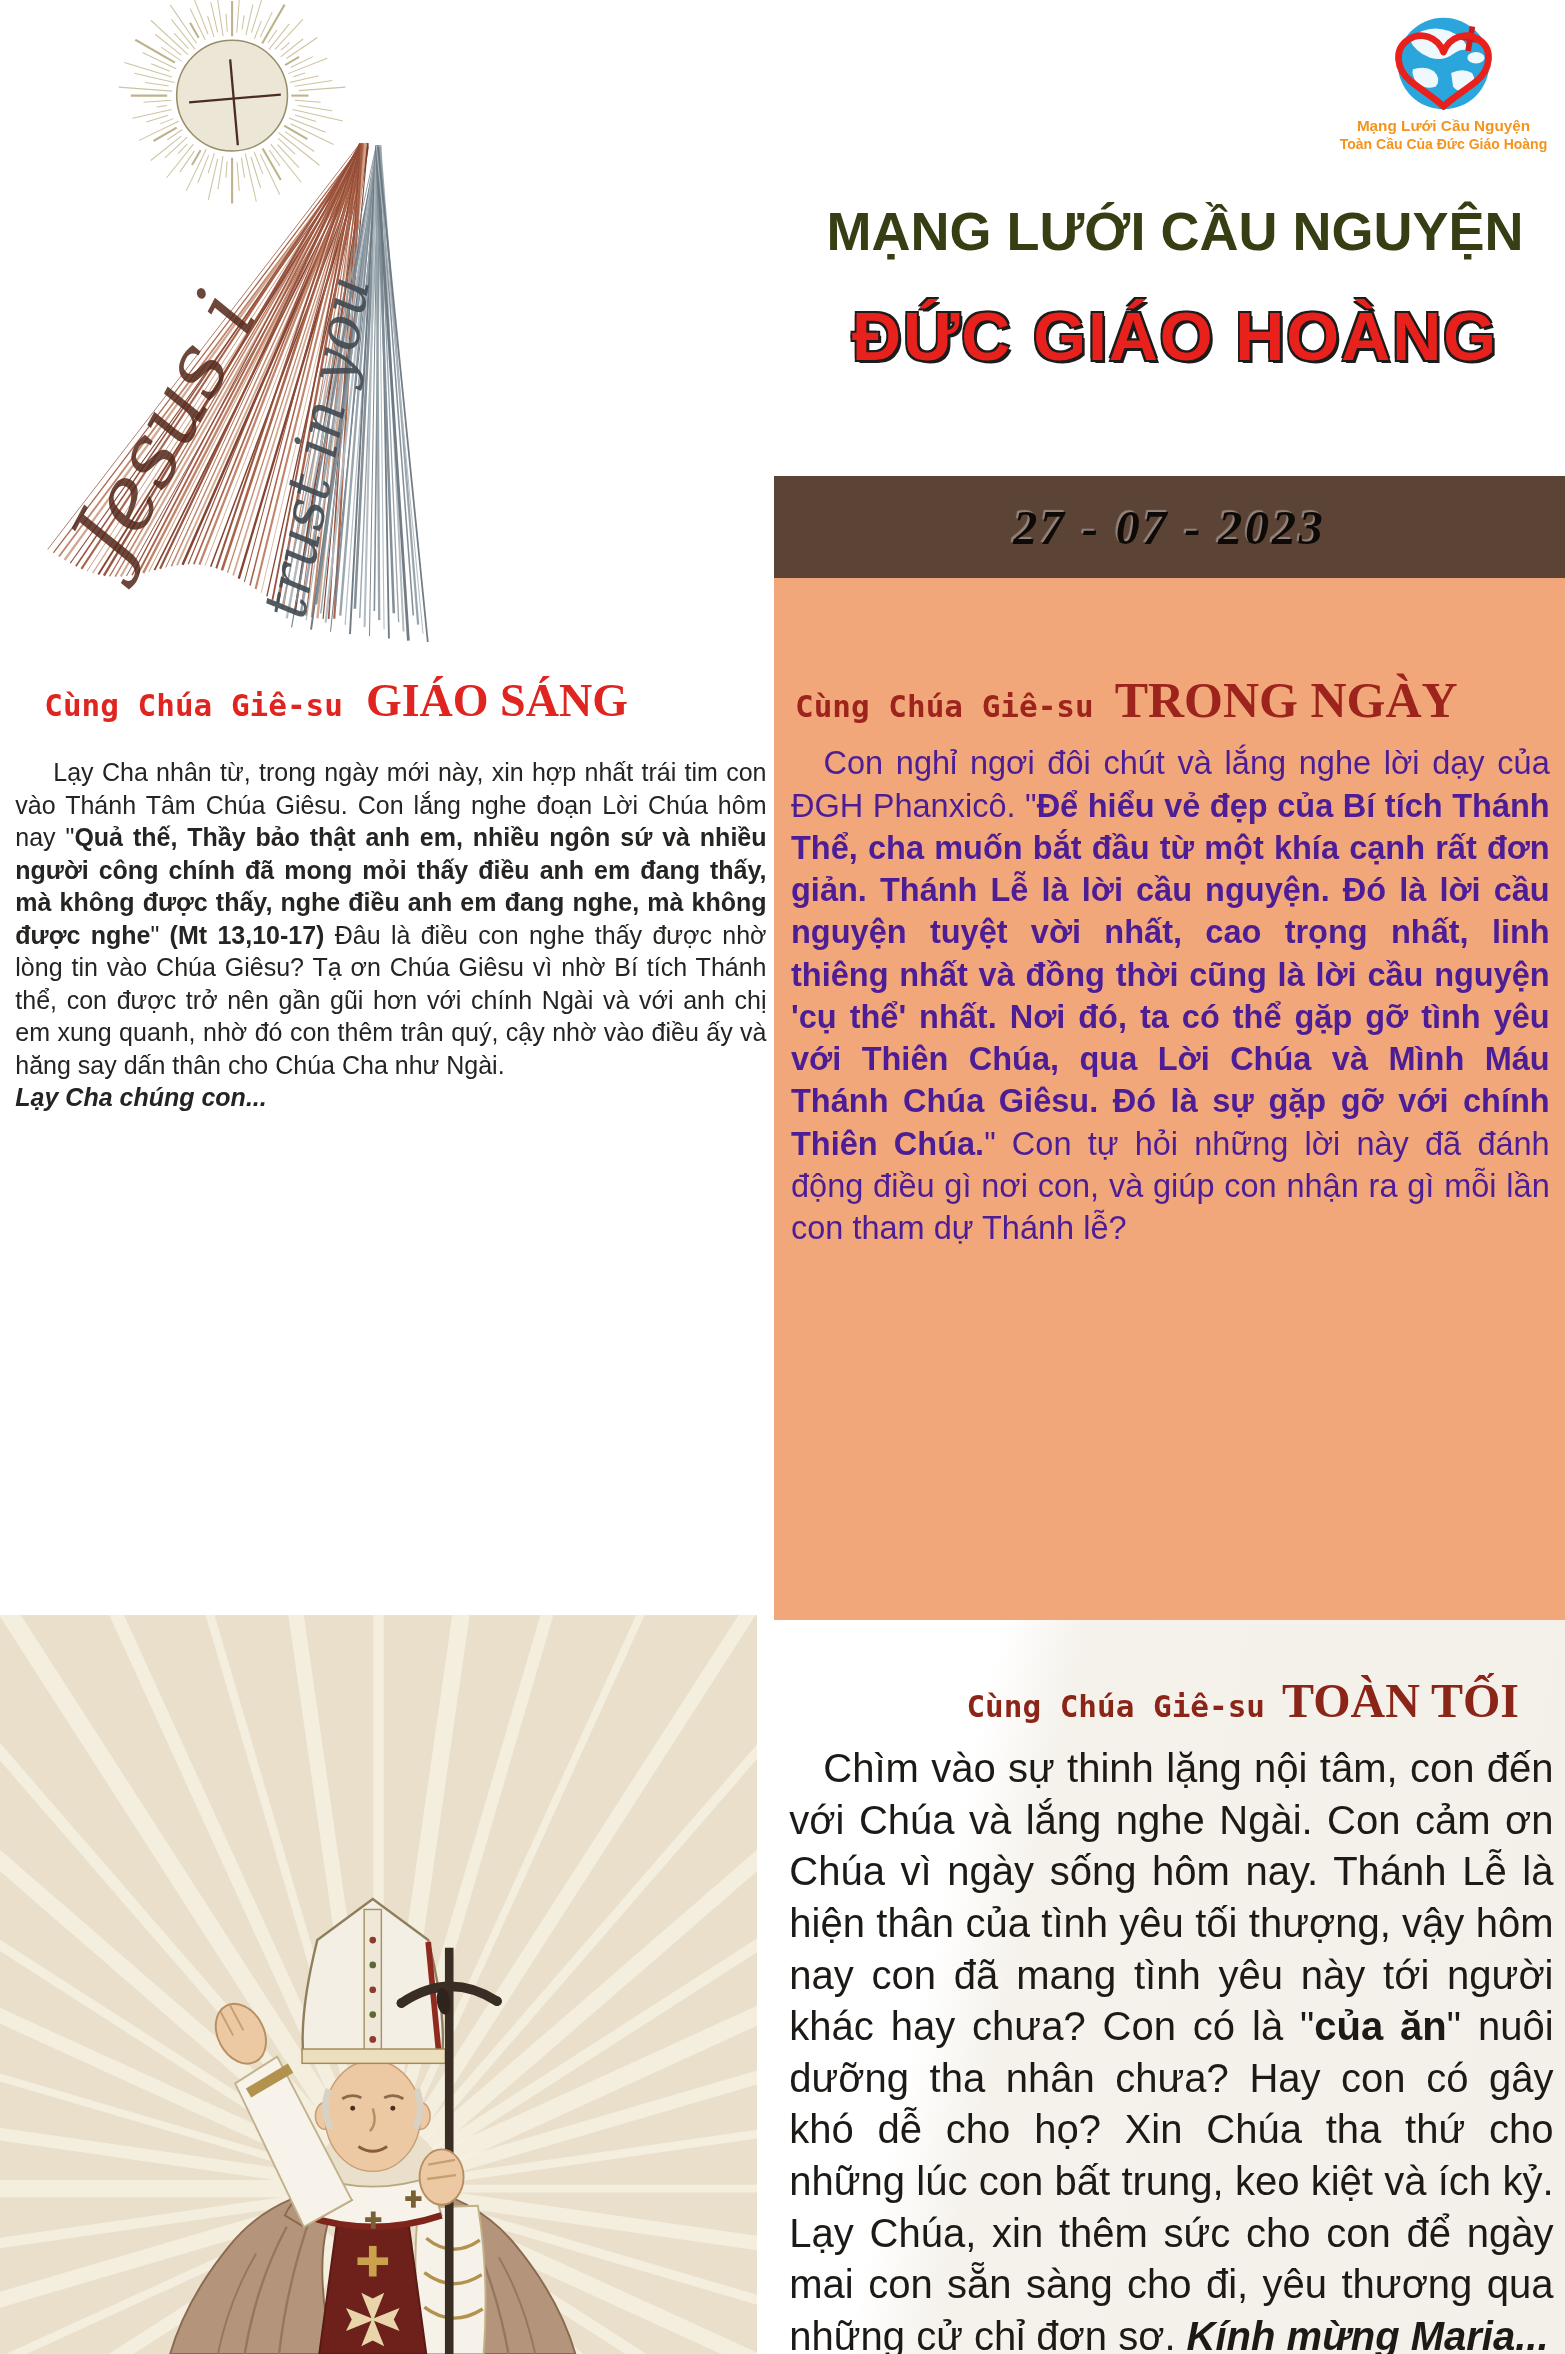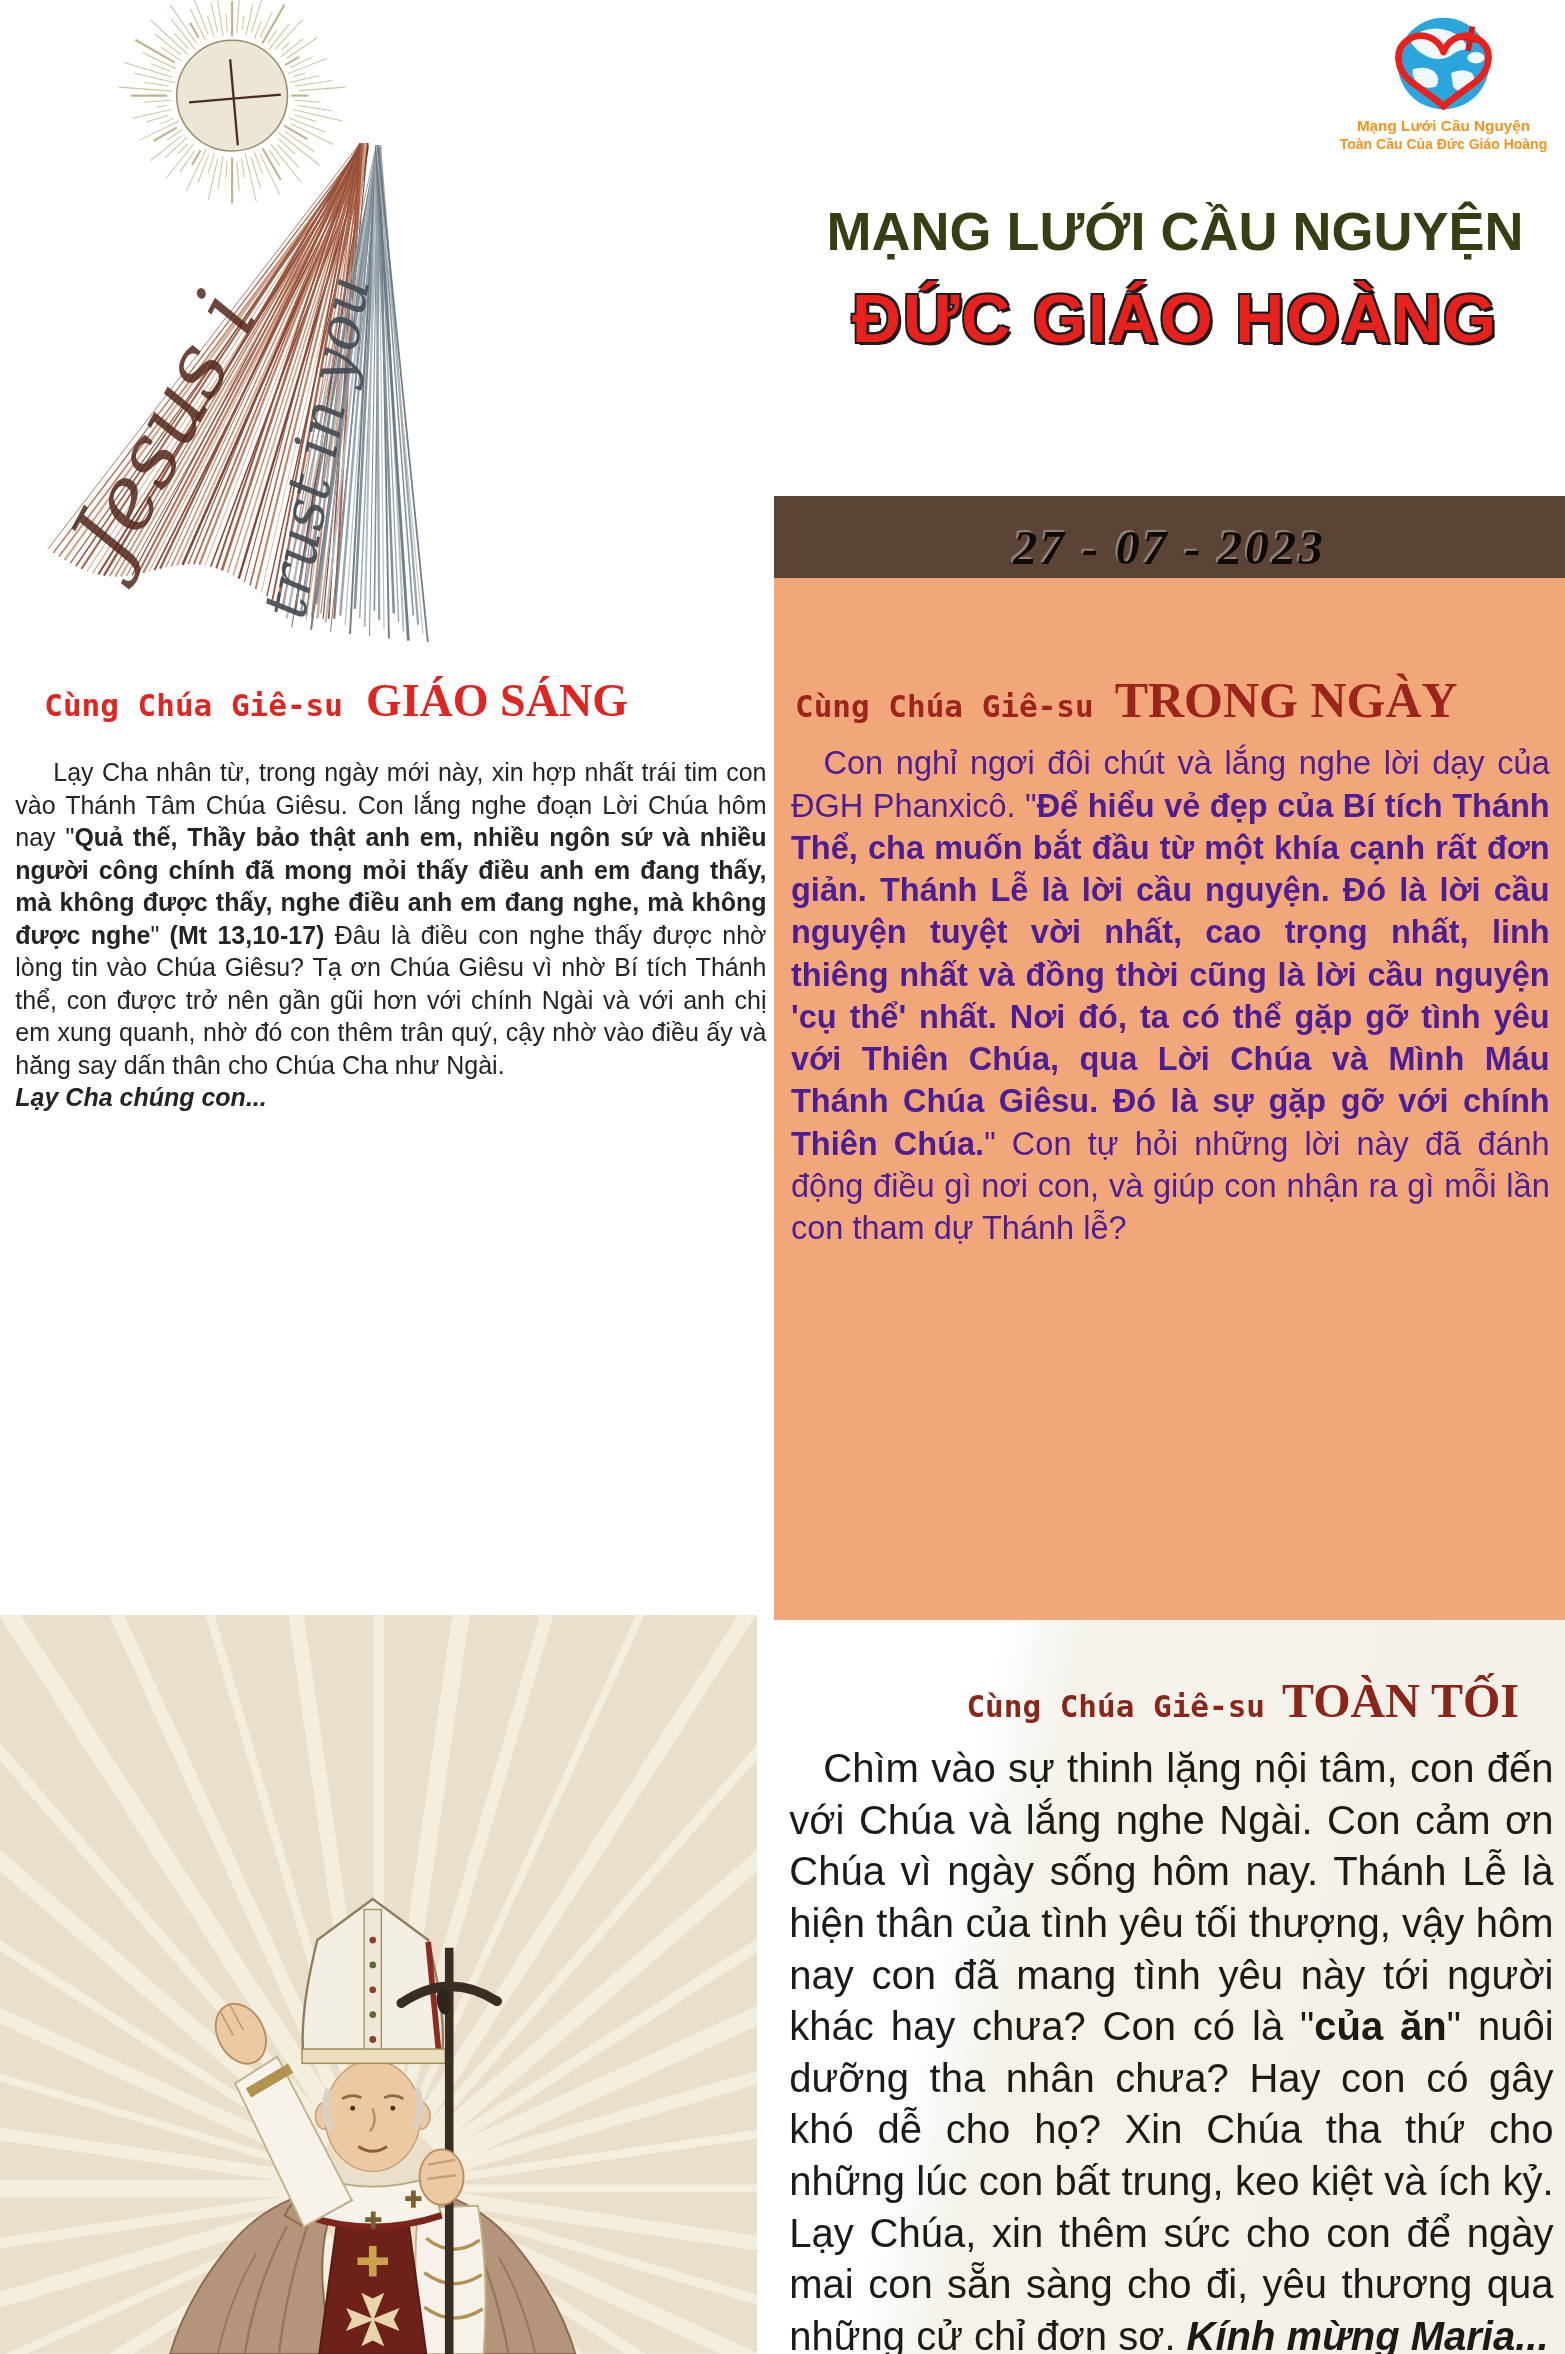--- a/index.html
+++ b/index.html
@@ -14,26 +14,26 @@
   .logo { left:1325px; top:9.6px; width:237px; text-align:center; }
   .logo svg { display:block; margin:0 auto; }
   .logo-line { font-weight:700; color:var(--logo-orange,#f5941d); line-height:1.2; }
   .logo-line1 { font-size:15.3px; }
   .logo-line2 { font-size:14px; margin-top:1px; }
 
   
   .title-block { left:784px; top:197px; width:782px; text-align:center; }
   .title-line { font-weight:700; font-size:54px; line-height:1.27;
     color:var(--title-green,#363f14); }
-  .title-line3 { margin-top:13px; font-weight:700; font-size:68px; letter-spacing:1.9px;
+  .title-line3 { margin-top:31px; font-weight:700; font-size:68px; letter-spacing:1.9px;
     color:var(--bright-red,#e8211d);
     text-shadow:2.9px 2.9px 0 #1c1c1c, -1.9px -1.9px 0 #1c1c1c, 1.9px -1.9px 0 #1c1c1c, -1.9px 1.9px 0 #1c1c1c; }
 
   
-  .date-banner { left:774px; top:496px; width:791px; height:103px;
+  .date-banner { left:774px; top:476px; width:791px; height:103px;
     background:var(--banner-brown,#5b4336);
     display:flex; align-items:center; justify-content:center; }
   .date-text { font-family:"Liberation Serif", serif; font-style:italic; font-weight:700;
     font-size:48px; color:#0e0a07; letter-spacing:2.9px;
     text-shadow:-1.9px -1.9px 1px rgba(255,255,255,0.35); }
 
   
   .orange-panel { left:774px; top:578px; width:791px; height:1042px;
     background:var(--panel-orange,#f2a77a); }
   .evening { left:774px; top:1620px; width:791px; height:734px;

